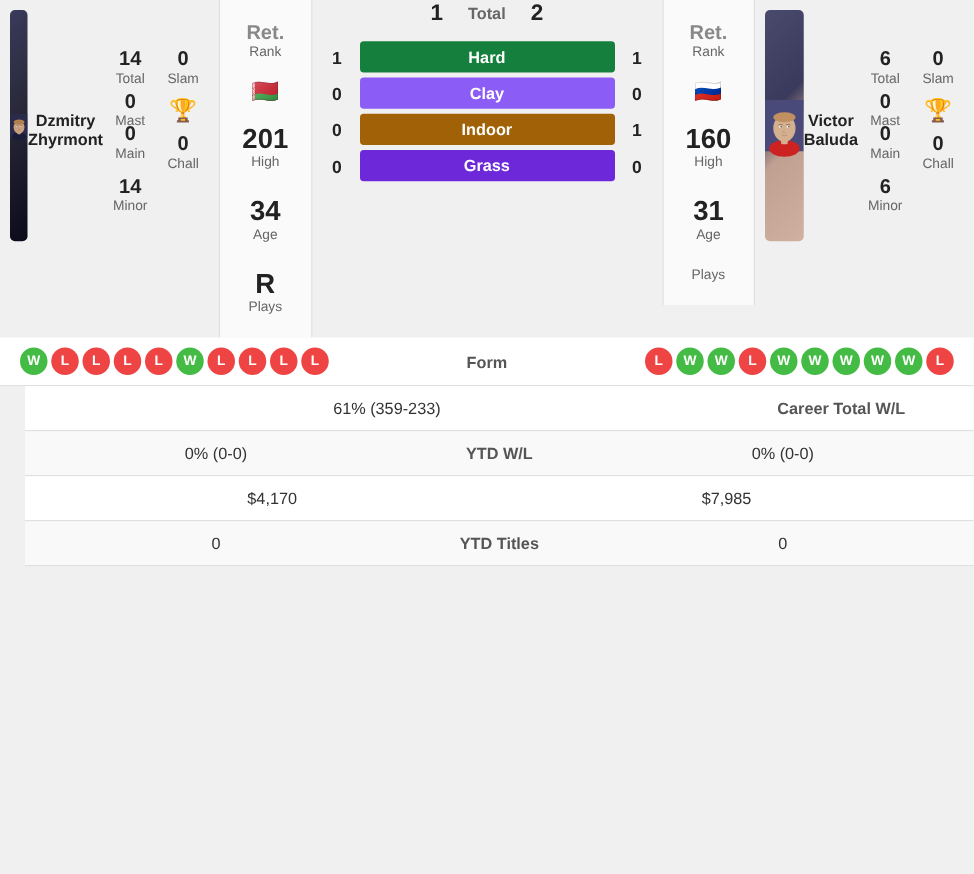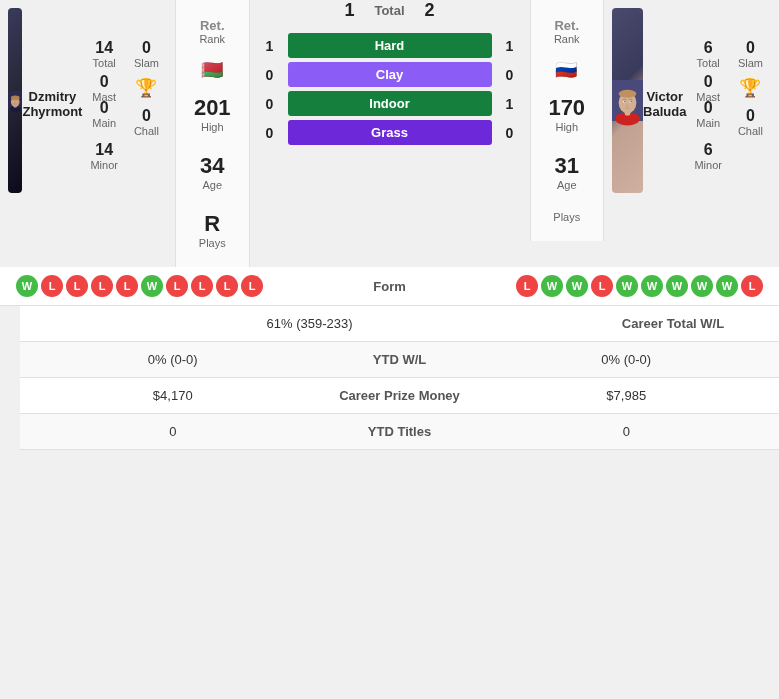--- a/index.html
+++ b/index.html
@@ -115,21 +115,21 @@
       font-weight: bold;
       color: #222;
     }
 
     .info-label {
       font-size: 11px;
       color: #666;
     }
 
     .ret-badge {
-      font-size: 13px;
+      font-size: 16px;
       font-weight: bold;
       color: #888;
     }
 
     .flag-icon {
       margin: 4px 0;
       font-size: 18px;
     }
 
     .center-section {
@@ -177,21 +177,21 @@
       text-align: center;
       padding: 5px 0;
       border-radius: 3px;
       font-size: 13px;
       font-weight: bold;
       color: #fff;
     }
 
     .surface-hard { background: #15803d; }
     .surface-clay { background: #8b5cf6; }
-    .surface-indoor { background: #15803d; }
+    .surface-indoor { background: #a16207; }
     .surface-grass { background: #6d28d9; }
 
     .form-row {
       display: flex;
       align-items: center;
       padding: 8px 16px;
       background: #fff;
       border-bottom: 1px solid #e0e0e0;
     }
 
@@ -378,21 +378,21 @@
       </div>
   </div>
 
   <div class="middle-info-right">
     <div class="info-block">
       <div class="ret-badge">Ret.</div>
       <div class="info-label">Rank</div>
     </div>
     <div class="flag-icon">🇷🇺</div>
     <div class="info-block">
-      <div class="info-value">170</div>
+      <div class="info-value">160</div>
       <div class="info-label">High</div>
     </div>
     <div class="info-block">
       <div class="info-value">31</div>
       <div class="info-label">Age</div>
     </div>
     <div class="info-block">
       <div class="info-value"></div>
       <div class="info-label">Plays</div>
     </div>
@@ -490,21 +490,20 @@
     <span class="stats-left">61% (359-233)</span>
     <span class="stats-center">Career Total W/L</span>
   </div>
     <div class="stats-row alt">
     <span class="stats-left">0% (0-0)</span>
     <span class="stats-center">YTD W/L</span>
     <span class="stats-right">0% (0-0)</span>
   </div>
     <div class="stats-row">
     <span class="stats-left">$4,170</span>
-    <span class="stats-center">Career Prize Money</span>
     <span class="stats-right">$7,985</span>
   </div>
     <div class="stats-row alt">
     <span class="stats-left">0</span>
     <span class="stats-center">YTD Titles</span>
     <span class="stats-right">0</span>
   </div>
   </div>
 
 </body></html>

